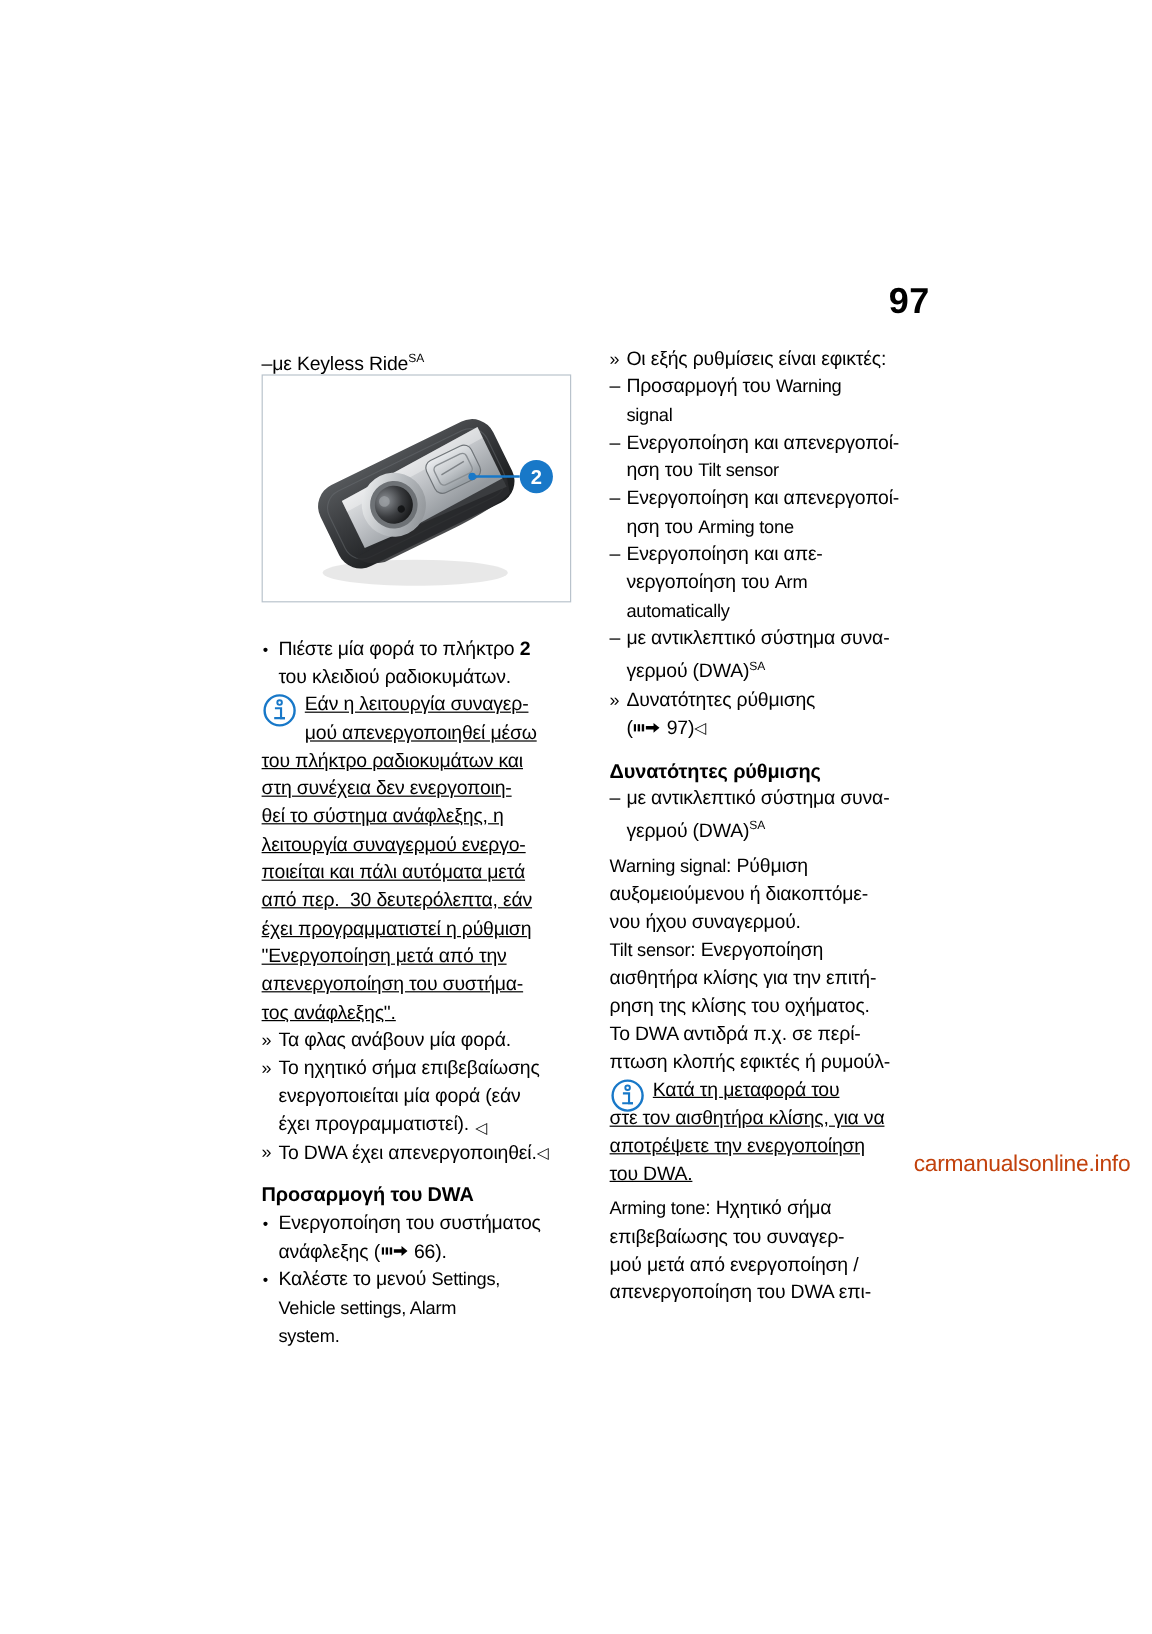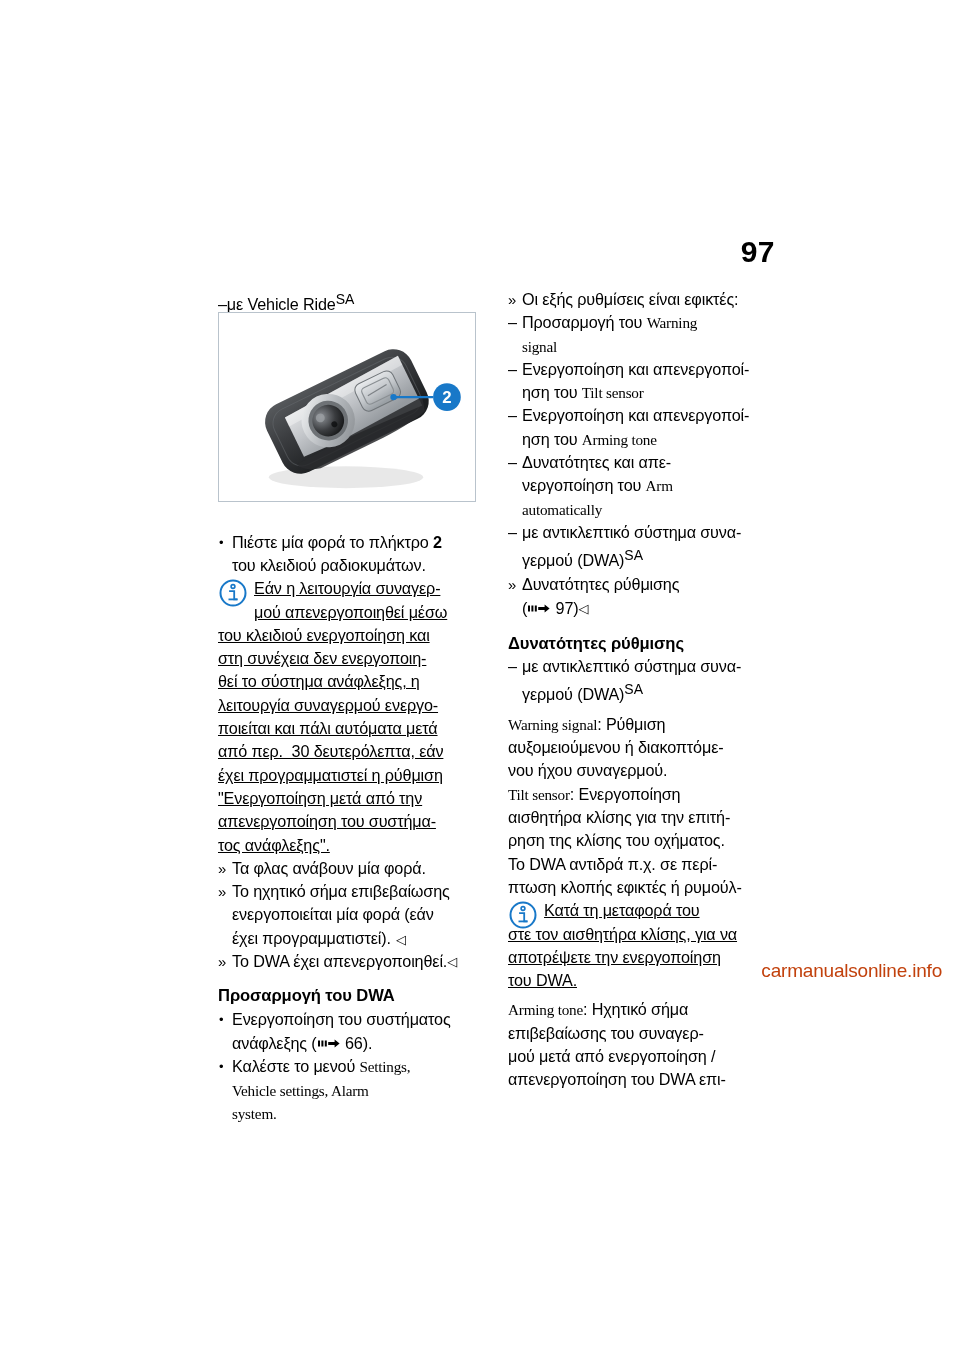--- a/index.html
+++ b/index.html
@@ -47,27 +47,27 @@
   .col-left  { left: 0; }
   .col-right { left: 290px; }
 
   .ln {
     font-size: 16.2px;
     line-height: 23.3px;
     white-space: pre;
     letter-spacing: -0.15px;
   }
   .mono {
-    font-family: Liberation Serif, serif;
+    font-family: Liberation Sans, sans-serif;
     font-size: 15.2px;
     letter-spacing: -0.2px;
   }
   .b { font-weight: bold; }
   .sup {
-    font-size: 14px;
+    font-size: 10px;
     vertical-align: super;
     letter-spacing: 0;
   }
   .hdr {
     font-size: 16.6px;
     font-weight: bold;
     line-height: 23.3px;
     white-space: pre;
     letter-spacing: -0.1px;
   }
@@ -159,21 +159,21 @@
 <body>
 
 <div class="page">
 
   <div class="page-number">97</div>
 
   <div class="columns">
 
     <div class="col col-left">
 
-      <div class="ln"><span>–με Vehicle Ride</span><span class="sup">SA</span></div>
+      <div class="ln"><span>–με Keyless Ride</span><span class="sup">SA</span></div>
 
       <div class="figure">
         <svg class="fob-wrap" viewBox="0 0 258 190">
           <defs>
             <linearGradient id="gBody" x1="0" y1="0" x2="0.3" y2="1">
               <stop offset="0%" stop-color="#585b5e"></stop>
               <stop offset="45%" stop-color="#3b3d40"></stop>
               <stop offset="100%" stop-color="#1d1f21"></stop>
             </linearGradient>
             <linearGradient id="gPanel" x1="0" y1="0" x2="0.4" y2="1">
@@ -236,21 +236,21 @@
 
         <div class="note">
           <svg class="note-icon" viewBox="0 0 30 30">
             <circle cx="15" cy="15" r="12.5" fill="none" stroke="#1878c8" stroke-width="2"></circle>
             <circle cx="15" cy="8.5" r="1.9" fill="none" stroke="#1878c8" stroke-width="1.6"></circle>
             <path d="M12 13.2 h4.2 v8.2 h2.4" fill="none" stroke="#1878c8" stroke-width="1.8" stroke-linecap="square"></path>
             <path d="M11.4 21.4 h7.2" stroke="#1878c8" stroke-width="1.8" stroke-linecap="square"></path>
           </svg>
           <div class="ln note-first">Εάν η λειτουργία συναγερ-</div>
           <div class="ln note-second">μού απενεργοποιηθεί μέσω</div>
-          <div class="ln">του κλειδιού ενεργοποίηση και</div>
+          <div class="ln">του πλήκτρο ραδιοκυμάτων και</div>
           <div class="ln">στη συνέχεια δεν ενεργοποιη-</div>
           <div class="ln">θεί το σύστημα ανάφλεξης, η</div>
           <div class="ln">λειτουργία συναγερμού ενεργο-</div>
           <div class="ln">ποιείται και πάλι αυτόματα μετά</div>
           <div class="ln">από περ.  30 δευτερόλεπτα, εάν</div>
           <div class="ln">έχει προγραμματιστεί η ρύθμιση</div>
           <div class="ln">"Ενεργοποίηση μετά από την</div>
           <div class="ln">απενεργοποίηση του συστήμα-</div>
           <div class="ln">τος ανάφλεξης".</div>
         </div>
@@ -279,21 +279,21 @@
 
     <div class="col col-right">
 
       <div class="ln guill">Οι εξής ρυθμίσεις είναι εφικτές:</div>
       <div class="ln dash">Προσαρμογή του <span class="mono">Warning</span></div>
       <div class="ln cont mono">signal</div>
       <div class="ln dash">Ενεργοποίηση και απενεργοποί-</div>
       <div class="ln cont">ηση του <span class="mono">Tilt sensor</span></div>
       <div class="ln dash">Ενεργοποίηση και απενεργοποί-</div>
       <div class="ln cont">ηση του <span class="mono">Arming tone</span></div>
-      <div class="ln dash">Δυνατότητες και απε-</div>
+      <div class="ln dash">Ενεργοποίηση και απε-</div>
       <div class="ln cont">νεργοποίηση του <span class="mono">Arm</span></div>
       <div class="ln cont mono">automatically</div>
       <div class="ln dash">με αντικλεπτικό σύστημα συνα-</div>
       <div class="ln cont">γερμού (DWA)<span class="sup">SA</span></div>
       <div class="ln guill">Δυνατότητες ρύθμισης</div>
       <div class="ln cont">(<span class="refarrow"><svg viewBox="0 0 22 9">
               <rect x="0" y="1.5" width="2" height="6" fill="#000"></rect>
               <rect x="3.4" y="1.5" width="2" height="6" fill="#000"></rect>
               <rect x="6.8" y="1.5" width="2" height="6" fill="#000"></rect>
               <path d="M10.2 3 h6.4 v-2.6 l5 4.1 l-5 4.1 v-2.6 h-6.4 z" fill="#000"></path>

